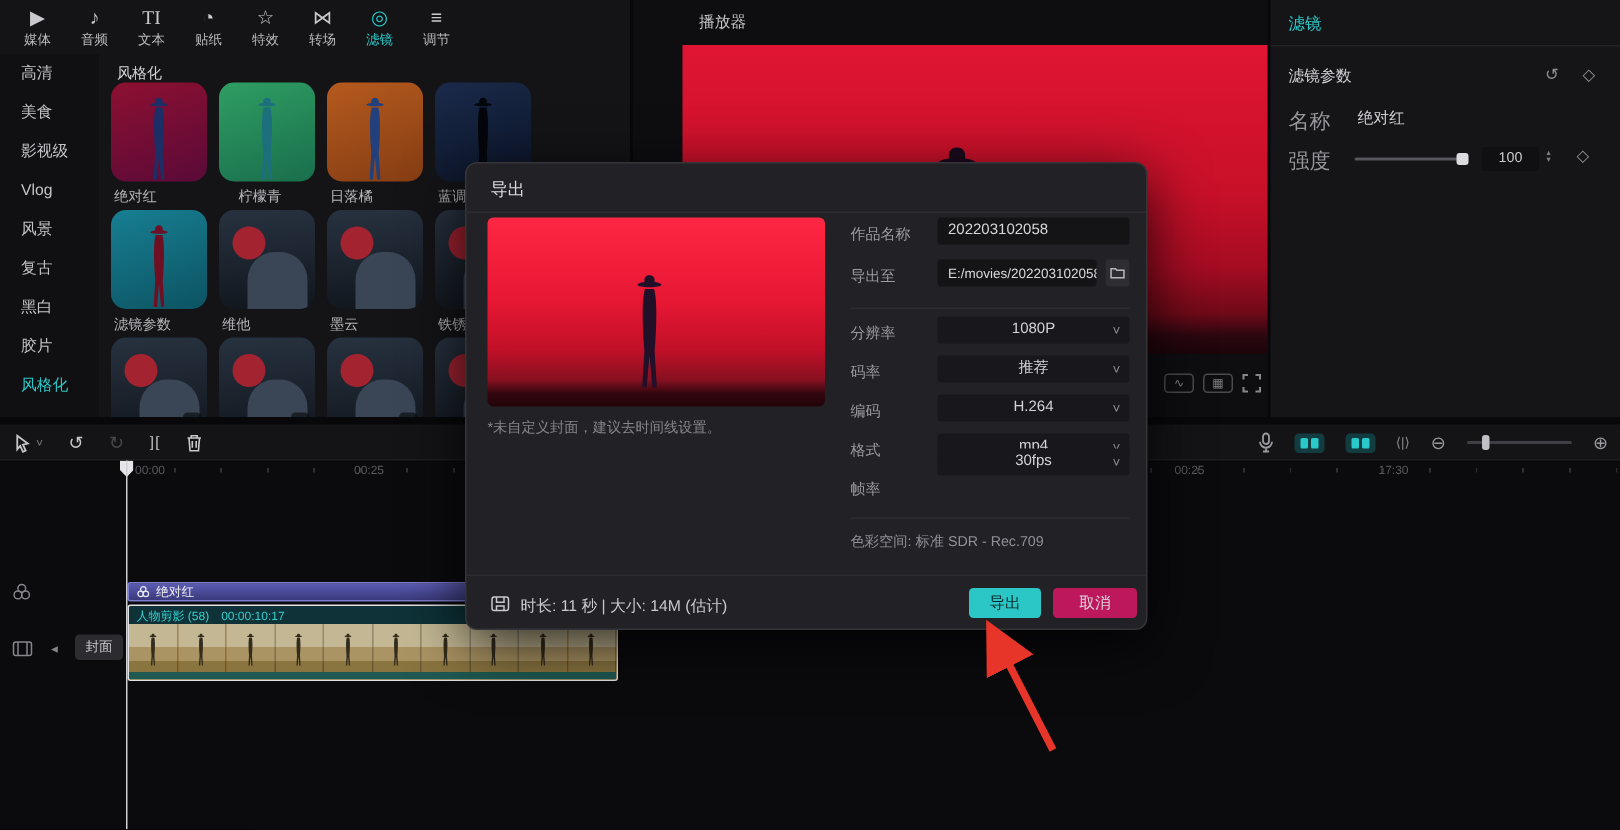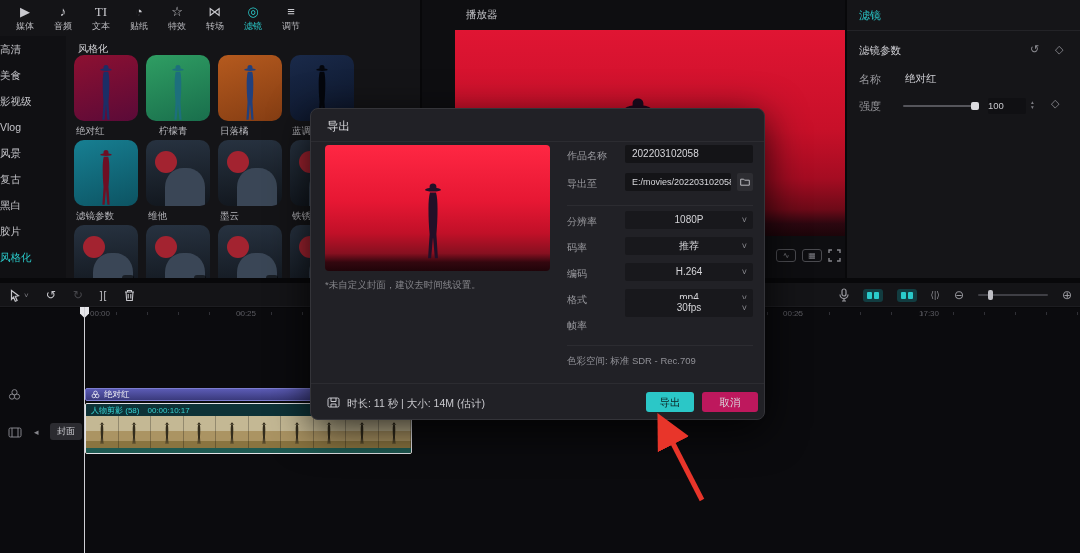--- a/index.html
+++ b/index.html
@@ -15,21 +15,21 @@
 
   
   .top-toolbar { left:6px; top:3px; display:flex; }
   .tb-item { width:38px; display:flex; flex-direction:column; align-items:center; gap:1px; padding:2px 0; cursor:pointer; }
   .tb-item .glyph { font-size:13px; line-height:14px; color:#c9c9ce; }
   .tb-item .lbl { font-size:9px; color:#b9b9be; }
   .tb-item.active .glyph, .tb-item.active .lbl { color:#2ac9c9; }
 
   
   .side-nav { left:0; top:36px; width:66px; height:242px; background:#101013; }
-  .nav-item { height:26px; line-height:26px; font-size:10.5px; color:#c3c3c8; cursor:pointer; }
+  .nav-item { height:26px; line-height:26px; padding-left:14px; font-size:10.5px; color:#c3c3c8; cursor:pointer; }
   .nav-item.active { color:#2ac9c9; }
 
   
   .grid { left:66px; top:34px; width:354px; height:244px; background:#141417; overflow:hidden; }
   .grid-title { position:absolute; left:12px; top:8px; font-size:10px; color:#d4d4d8; }
   .thumb { position:absolute; width:64px; height:66px; border-radius:10px; overflow:hidden; cursor:pointer; }
   .thumb .fig { position:absolute; left:50%; bottom:-4px; transform:translateX(-50%); height:92%; }
   .t-red   { background:linear-gradient(160deg,#8d1031,#5a0a38); }
   .t-red .fig { fill:#1c2e66; }
   .t-green { background:linear-gradient(160deg,#2f9e63,#196e4c); }
@@ -52,26 +52,26 @@
   .video { left:33px; top:30px; width:390px; height:206px;
            background:linear-gradient(180deg,#e01533 0%,#c81029 48%,#a50c22 72%,#6e0a18 87%,#2c0710 94%,#1c050a 100%); }
   .video .fig { position:absolute; left:47%; bottom:4%; transform:translateX(-50%); height:64%; fill:#1c0a1e; }
   .pbadge { width:20px; height:13px; border:1px solid #4a4a4f; border-radius:3px; color:#7e7e84; font-size:8px; line-height:11px; text-align:center; }
 
   
   .rp-tab { left:12px; top:8px; font-size:11px; color:#2ac9c9; }
   .rp-div { left:0; top:30px; width:233px; height:1px; background:#232327; }
   .rp-sec { left:12px; top:44px; font-size:10.5px; color:#cfcfd4; }
   .rp-ico { font-size:11px; color:#8d8d93; cursor:pointer; }
-  .rp-lbl { font-size:11px; color:#97979c;font-family:Liberation Serif, serif; }
+  .rp-lbl { font-size:14px; color:#97979c;font-family:Liberation Serif, serif; }
   .rp-val { font-size:10.5px; color:#cfcfd4; }
   .slider-track { width:76px; height:2px; background:#55555b; border-radius:1px; }
   .slider-thumb { position:absolute; width:8px; height:8px; border-radius:2px; background:#dcdce0; }
   .num-box { width:38px; height:16px; background:#101013; border-radius:2px; color:#c9c9ce; font-size:9.5px;
-             line-height:16px; }
+             line-height:16px; text-align:center; }
   .stepper { display:flex; flex-direction:column; color:#7e7e84; font-size:5.5px; line-height:5px; cursor:pointer; }
 
   
   .tl-toolbar { left:0; top:283px; width:1080px; height:24px; background:#141417; border-bottom:1px solid #1d1d21; }
   .tl-left { position:absolute; left:10px; top:0; height:24px; display:flex; align-items:center; gap:17px; }
   .tli { color:#c6c6cb; font-size:12px; cursor:pointer; }
   .tli.dim { color:#46464b; }
   .tl-right { position:absolute; right:8px; top:0; height:24px; display:flex; align-items:center; gap:14px; }
   .tgl { width:20px; height:13px; border-radius:3px; background:#123c40; position:relative; cursor:pointer; }
   .tgl::before, .tgl::after { content:""; position:absolute; top:3px; width:5px; height:7px; border-radius:1px; background:#2ac9c9; }

